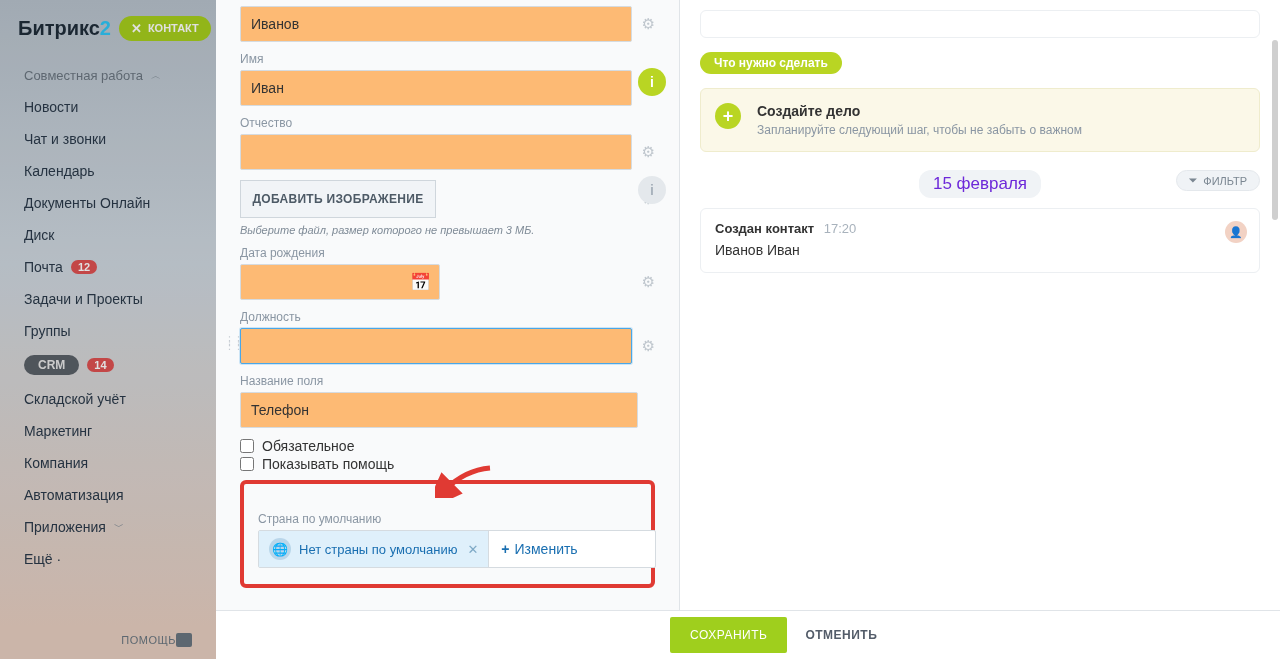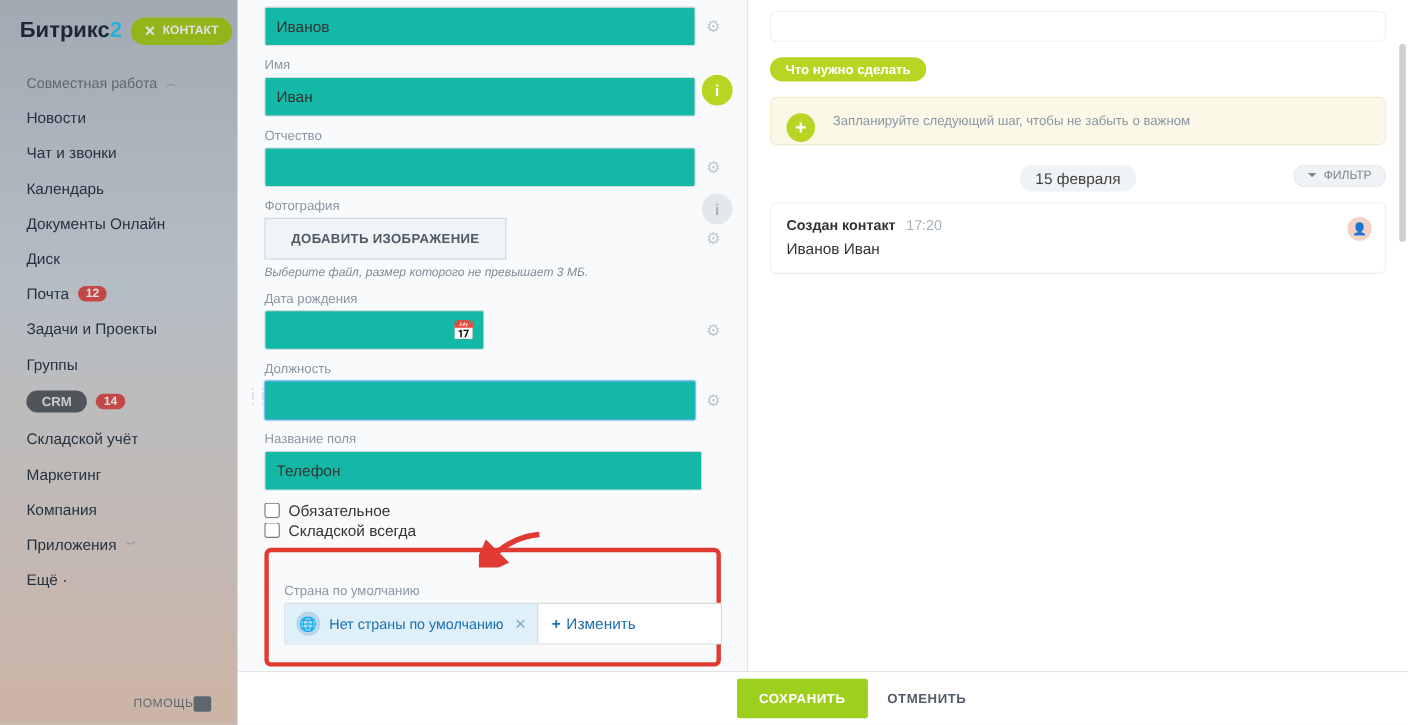--- a/index.html
+++ b/index.html
@@ -65,27 +65,27 @@
   background:#f9fafb;
   border-right:1px solid #e0e4e8;
   overflow:hidden;
 }
 .form-scroll{position:absolute;inset:0;overflow-y:auto;padding:0 24px 20px 24px;}
 .form-panel::-webkit-scrollbar{width:8px;}
 
 .field{margin-top:6px;margin-bottom:10px;position:relative;}
 .field-label{font-size:12px;color:#8a96a3;margin-bottom:4px;display:block;}
 .field-input{
-  width:398px;height:36px;border:1px solid #d5dbe0;background:#14b8a6;border-radius:2px;
+  width:398px;height:36px;border:1px solid #d5dbe0;background:#fdba74;border-radius:2px;
   padding:0 10px;font-size:14px;color:#333;
 }
 .field-row{display:flex;align-items:center;gap:10px;}
 .gear{color:#c0c7ce;font-size:15px;cursor:pointer;}
 .add-image-btn{
-  width:220px;height:38px;border:1px solid #cfd6dc;background:#f1f4f7;color:#4d5a66;
+  width:196px;height:38px;border:1px solid #cfd6dc;background:#f1f4f7;color:#4d5a66;
   font-size:12px;font-weight:600;letter-spacing:.3px;cursor:pointer;
 }
 .photo-hint{font-size:11px;color:#7f8b97;font-style:italic;margin-top:6px;}
 .date-wrap{position:relative;width:200px;}
 .date-wrap .field-input{width:200px;padding-right:36px;}
 .cal-icon{position:absolute;right:8px;top:8px;color:#7a8692;font-size:17px;}
 .drag-dots{position:absolute;left:-16px;top:28px;color:#c6ccd3;font-size:11px;letter-spacing:-2px;line-height:5px;}
 .field.position .field-input{border:1px solid #4aa7e8;box-shadow:0 0 0 1px rgba(74,167,232,.25);}
 .check-row{display:flex;align-items:center;gap:8px;font-size:14px;color:#333;margin:2px 0;}
 .check-row input{width:14px;height:14px;}
@@ -131,21 +131,21 @@
   position:absolute;left:14px;top:14px;width:26px;height:26px;border-radius:50%;
   background:#b9d523;color:#fff;display:flex;align-items:center;justify-content:center;font-size:18px;font-weight:700;
 }
 .todo-title{font-size:14px;color:#333;font-weight:600;margin-bottom:4px;}
 .todo-sub{font-size:12px;color:#8a96a3;}
 .info-circ{
   position:absolute;left:-42px;top:68px;width:28px;height:28px;border-radius:50%;
   background:#b9d523;color:#fff;display:flex;align-items:center;justify-content:center;font-weight:700;
 }
 .date-chip-wrap{text-align:center;margin:4px 0 10px;position:relative;}
-.date-chip{background:#f0f3f6;color:#404040;font-size:14px;border-radius:12px;padding:4px 14px;display:inline-block;}
+.date-chip{background:#f0f3f6;color:#6d28d9;font-size:17px;border-radius:12px;padding:4px 14px;display:inline-block;}
 .filter-chip{
   position:absolute;right:0;top:0;background:#f0f3f6;border:1px solid #e4e8ec;border-radius:12px;
   padding:3px 12px;font-size:11px;color:#7b8792;display:flex;align-items:center;gap:6px;
 }
 .event-card{
   border:1px solid #eceff2;border-radius:6px;padding:12px 14px 14px 14px;position:relative;
 }
 .event-head{font-size:13px;color:#333;font-weight:600;}
 .event-head .time{font-weight:400;color:#a8b2bc;margin-left:6px;}
 .event-body{font-size:14px;color:#333;margin-top:6px;}
@@ -158,21 +158,21 @@
   background:#e4e8ec;color:#a8b2bc;display:flex;align-items:center;justify-content:center;font-weight:700;
 }
 
 
 .footer-bar{
   position:absolute;left:216px;right:0;bottom:0;height:49px;background:#fff;
   border-top:1px solid #e0e4e8;display:flex;align-items:center;padding-left:454px;gap:18px;
 }
 .footer-save{
   background:#9fcf1d;color:#fff;border:none;height:36px;padding:0 20px;border-radius:2px;
-  font-size:12px;font-weight:700;letter-spacing:.5px;cursor:pointer;
+  font-size:12px;font-weight:400;letter-spacing:.5px;cursor:pointer;
 }
 .footer-cancel{
   background:none;border:none;color:#535c69;font-size:12px;font-weight:700;letter-spacing:.5px;cursor:pointer;
 }
 
 
 .rscroll{position:absolute;right:2px;top:40px;width:6px;height:180px;background:#cfcfcf;border-radius:3px;}
 </style>
 </head>
 <body>
@@ -210,20 +210,21 @@
       </div>
     <div class="nav-item">Задачи и Проекты</div>
     <div class="nav-item">Группы</div>
     <div class="nav-item crm">
         <span class="pill">CRM</span> 
         <span class="badge">14</span>
       </div>
     <div class="nav-item">Складской учёт</div>
     <div class="nav-item">Маркетинг</div>
     <div class="nav-item">Компания</div>
+    <div class="nav-item">Автоматизация</div>
     <div class="nav-item">
         <span>Приложения</span> 
         <span class="chev">﹀</span>
       </div>
     <div class="nav-item">Ещё ·</div>
   </div>
   <div class="help-row">
     <span>помощь</span>
     <span class="printer-icon"></span>
   </div>
@@ -250,21 +251,20 @@
 
   <div class="field">
     <label class="field-label">Отчество</label>
     <div class="field-row">
       <input class="field-input" style="">
       <span class="gear">⚙</span>
     </div>
   </div>
 
   <div class="field">
-    <label class="field-label">Фотография</label>
     <div class="field-row">
       <button class="add-image-btn">ДОБАВИТЬ ИЗОБРАЖЕНИЕ</button>
       <span style="flex:1"></span>
       <span class="gear">⚙</span>
     </div>
     <div class="photo-hint">Выберите файл, размер которого не превышает 3 МБ.</div>
   </div>
 
   <div class="field">
     <label class="field-label">Дата рождения</label>
@@ -291,21 +291,21 @@
     <label class="field-label">Название поля</label>
     <input class="field-input" value="Телефон" style="">
   </div>
 
   <div class="check-row">
     <input type="checkbox" style="">
     <span>Обязательное</span>
   </div>
   <div class="check-row">
     <input type="checkbox" style="">
-    <span>Складской всегда</span>
+    <span>Показывать помощь</span>
   </div>
 
   <div class="red-callout">
     <svg class="red-arrow" width="60" height="34">
       <defs>
             <marker id="ah" markerWidth="10" markerHeight="10" refX="2" refY="3" orient="auto">
               <path d="M0,0 L0,6 L8,3 z" fill="#e03a33"></path>
             </marker>
           </defs>
       <path d="M55,4 Q30,6 10,26" stroke="#e03a33" stroke-width="5" fill="none" marker-end="url(#ah)"></path>
@@ -326,20 +326,21 @@
 
  </div>
 </div>
 
 <div class="timeline">
   <div class="tl-top-card"></div>
   <div class="info-circ">i</div>
   <div class="tl-chip-wrap"><span class="tl-chip">Что нужно сделать</span></div>
   <div class="todo-card">
     <div class="plus-circ">+</div>
+    <div class="todo-title">Создайте дело</div>
     <div class="todo-sub">Запланируйте следующий шаг, чтобы не забыть о важном</div>
   </div>
   <div class="date-chip-wrap">
     <span class="date-chip">15 февраля</span>
     <span class="filter-chip">
         <span>⏷</span>
         <span>ФИЛЬТР</span>
       </span>
   </div>
   <div class="ev-info-circ">i</div>

